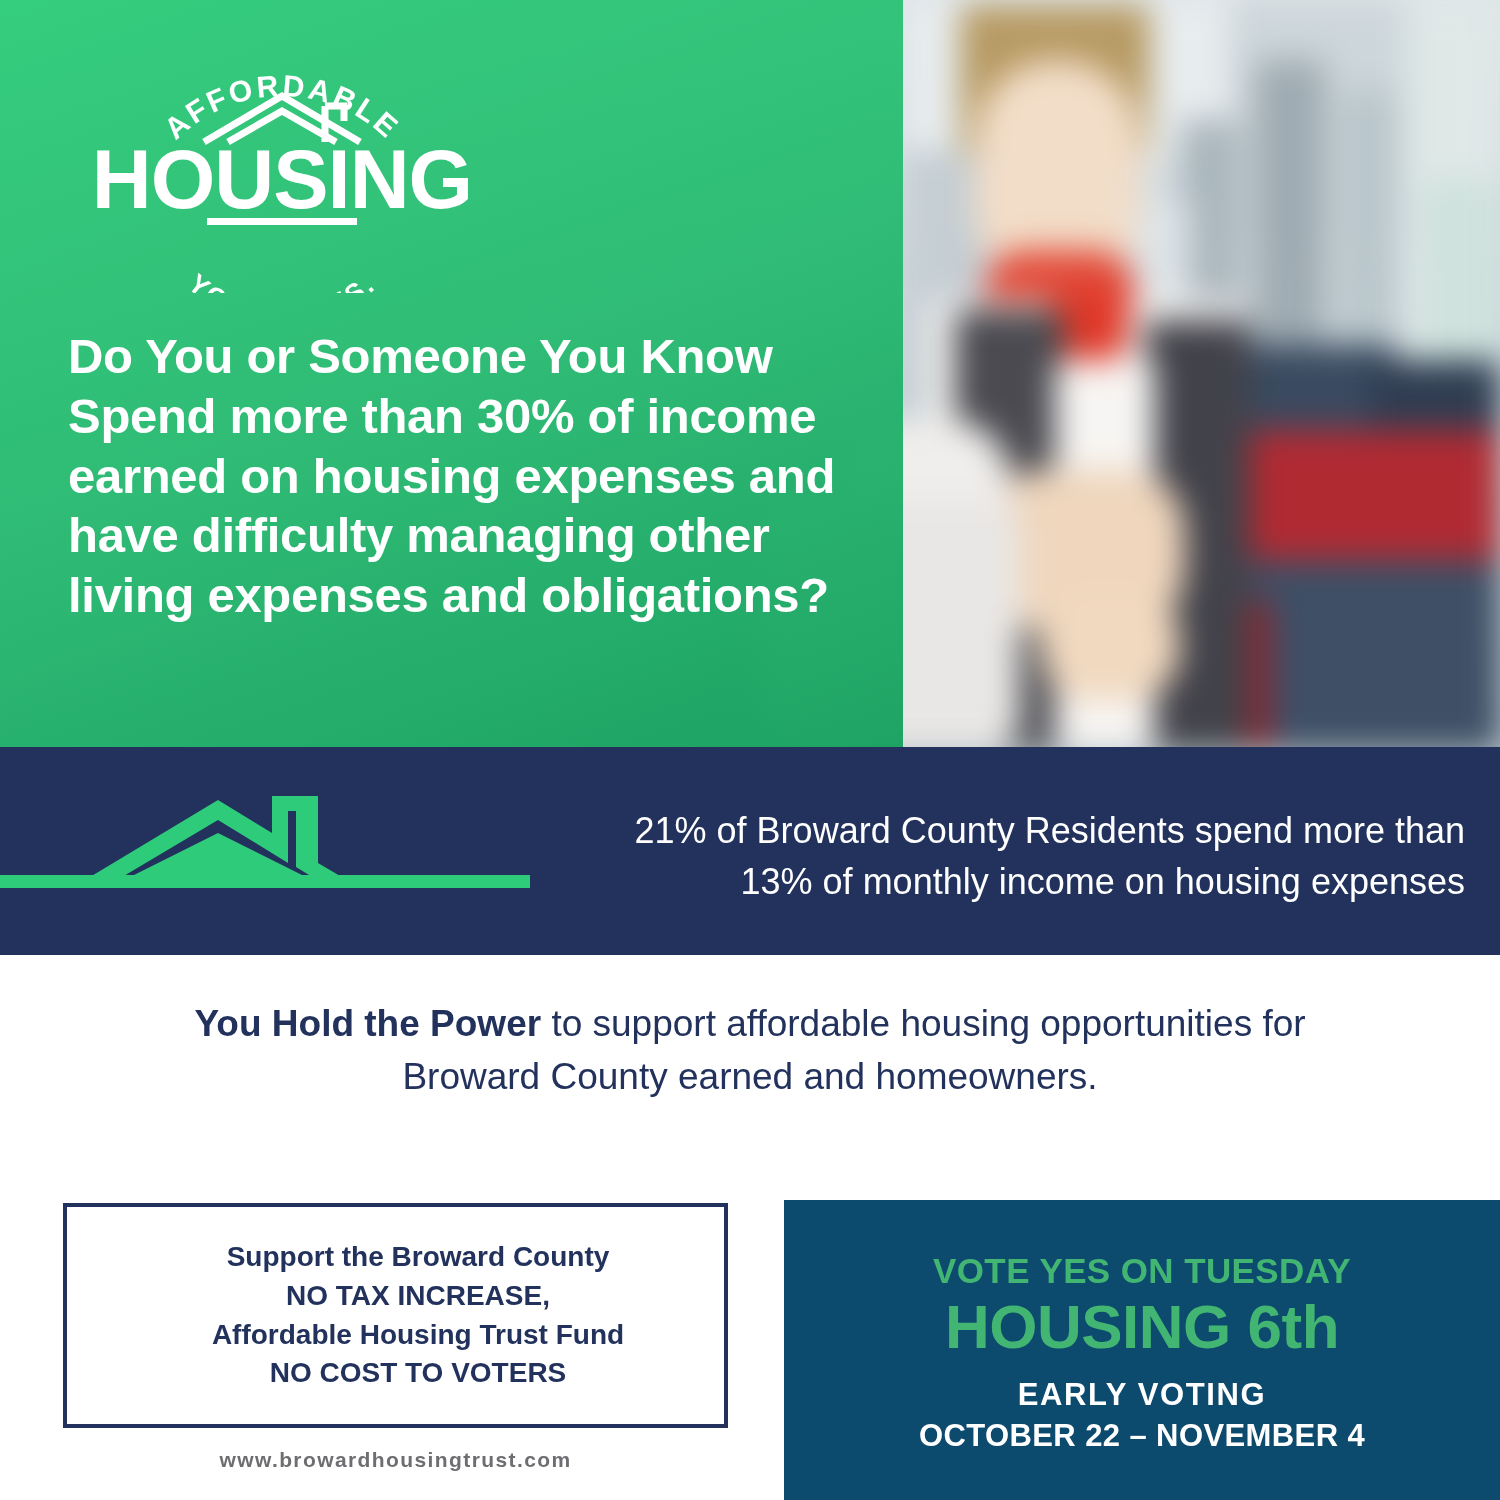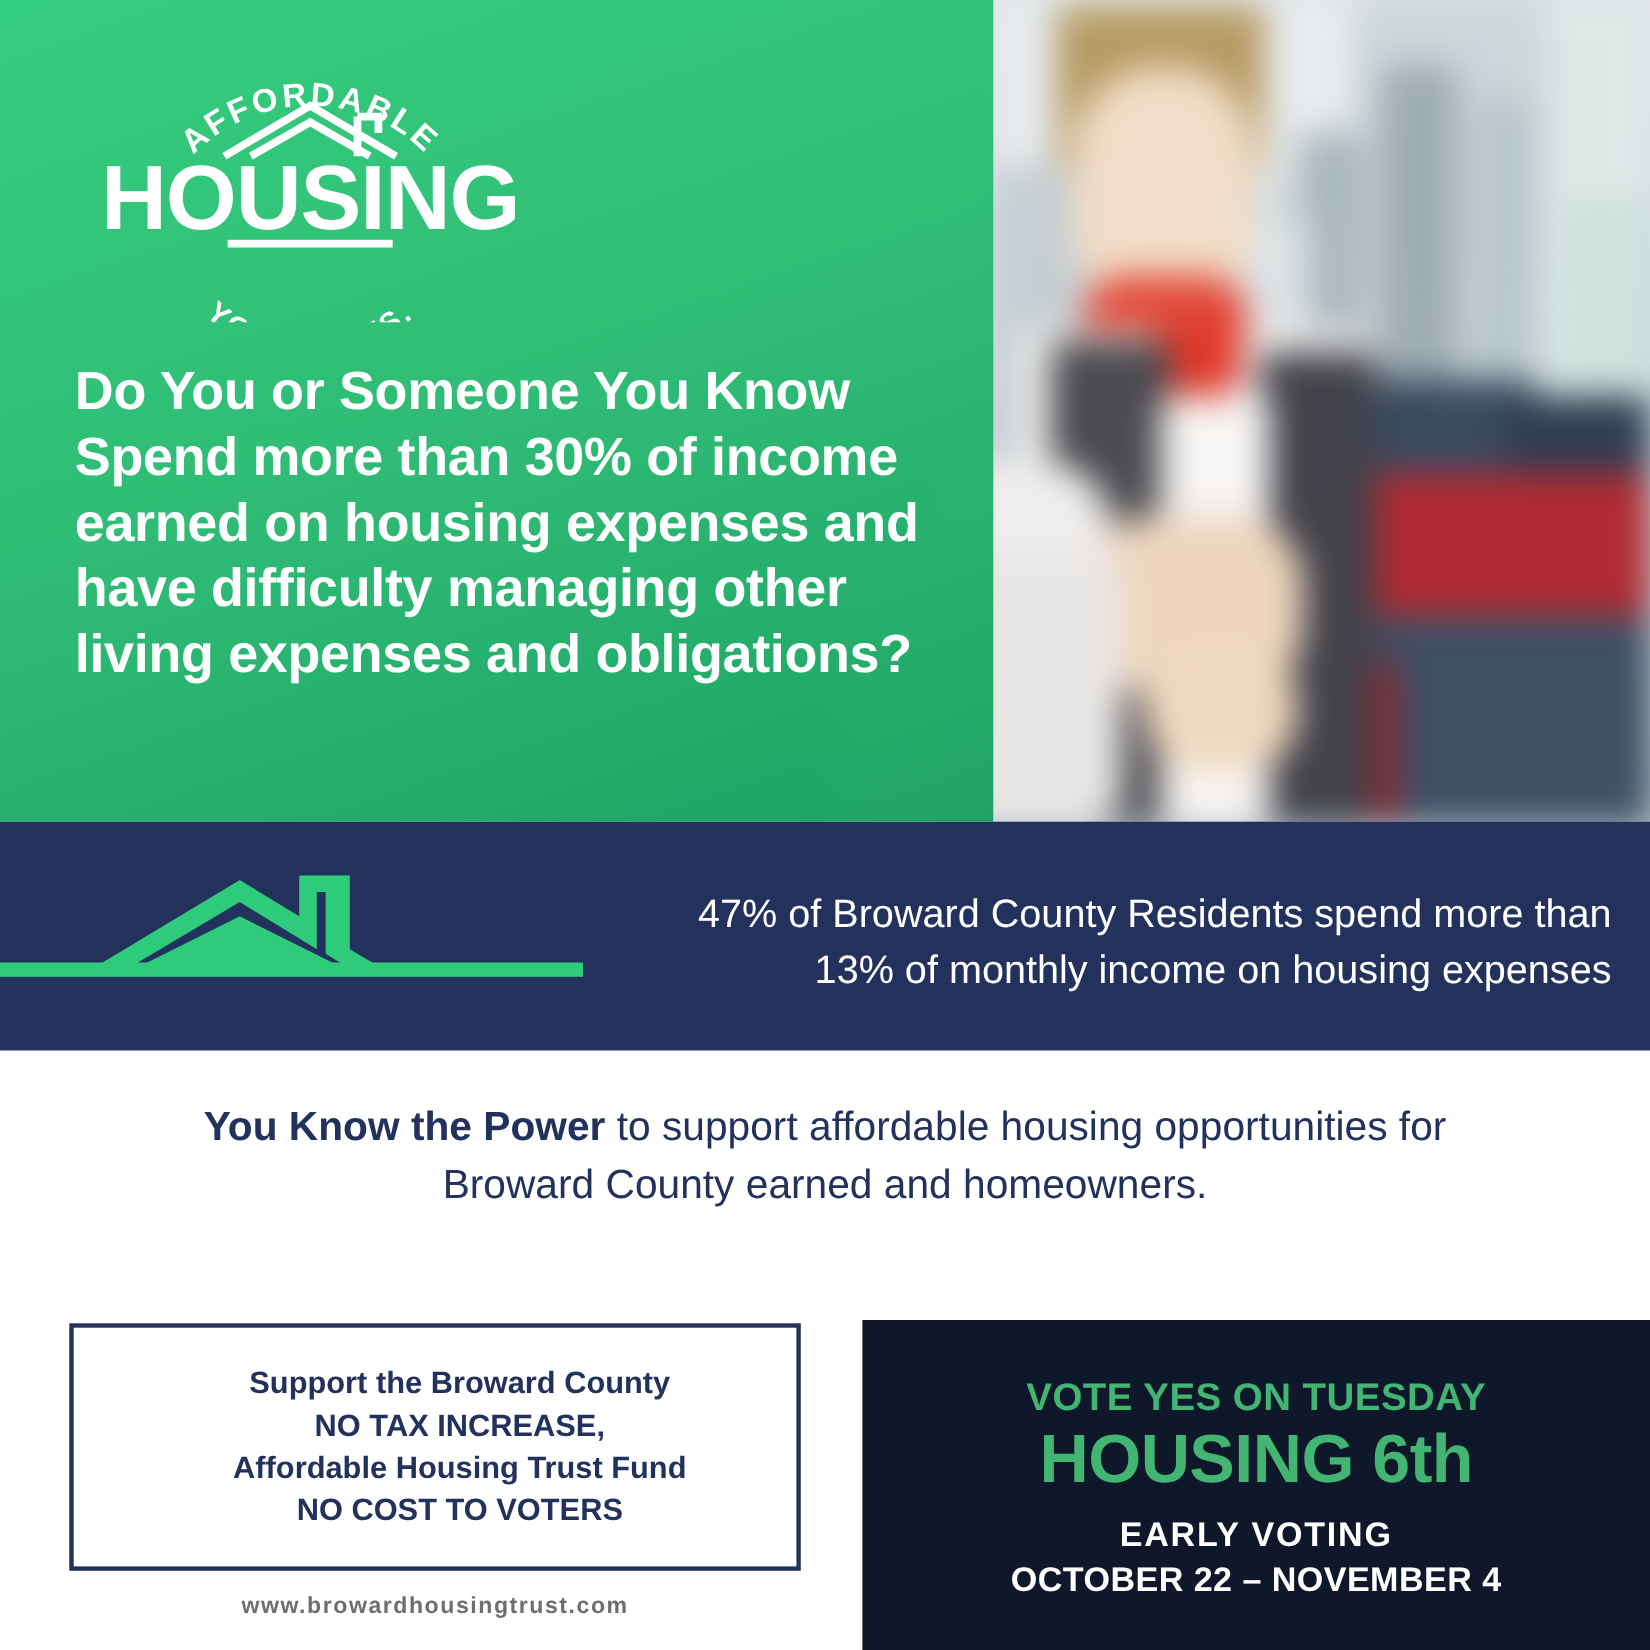--- a/index.html
+++ b/index.html
@@ -138,21 +138,21 @@
     font-size: 21px;
     font-weight: bold;
     letter-spacing: 1.4px;
   }
 
   
   .vote-panel {
     position: absolute;
     left: 784px; top: 1200px;
     width: 716px; height: 300px;
-    background: #0f172a;
+    background: #0c4a6e;
     display: flex;
     flex-direction: column;
     align-items: center;
     justify-content: center;
     padding-top: 8px;
     box-sizing: border-box;
   }
   .vote-line1 {
     color: #42B572;
     font-size: 35px;
@@ -262,27 +262,27 @@
 
         <rect x="0" y="104" width="530" height="13" fill="#2ECC7A"></rect>
 
         <path d="M 80,112 L 218,29 L 272,62 L 272,25 L 318,25 L 318,92 L 352,112
                  L 322,112 L 296,96 L 296,40 L 288,40 L 288,92 L 218,49 L 112,112 Z" fill="#2ECC7A"></path>
 
         <path d="M 118,112 L 218,62 L 318,112 Z" fill="#2ECC7A"></path>
       </svg>
     </div>
     <div class="stat-text">
-      <div>47% of Broward County Residents spend more than</div>
+      <div>21% of Broward County Residents spend more than</div>
       <div>13% of monthly income on housing expenses</div>
     </div>
   </div>
 
   <div class="power">
-    <b>You Know the Power</b><span> to support affordable housing opportunities for Broward County earned and homeowners.</span>
+    <b>You Hold the Power</b><span> to support affordable housing opportunities for Broward County earned and homeowners.</span>
   </div>
 
   <div class="support-box">
     <div class="support-text">
       <div>Support the Broward County</div>
       <div>NO TAX INCREASE,</div>
       <div>Affordable Housing Trust Fund</div>
       <div>NO COST TO VOTERS</div>
     </div>
   </div>

